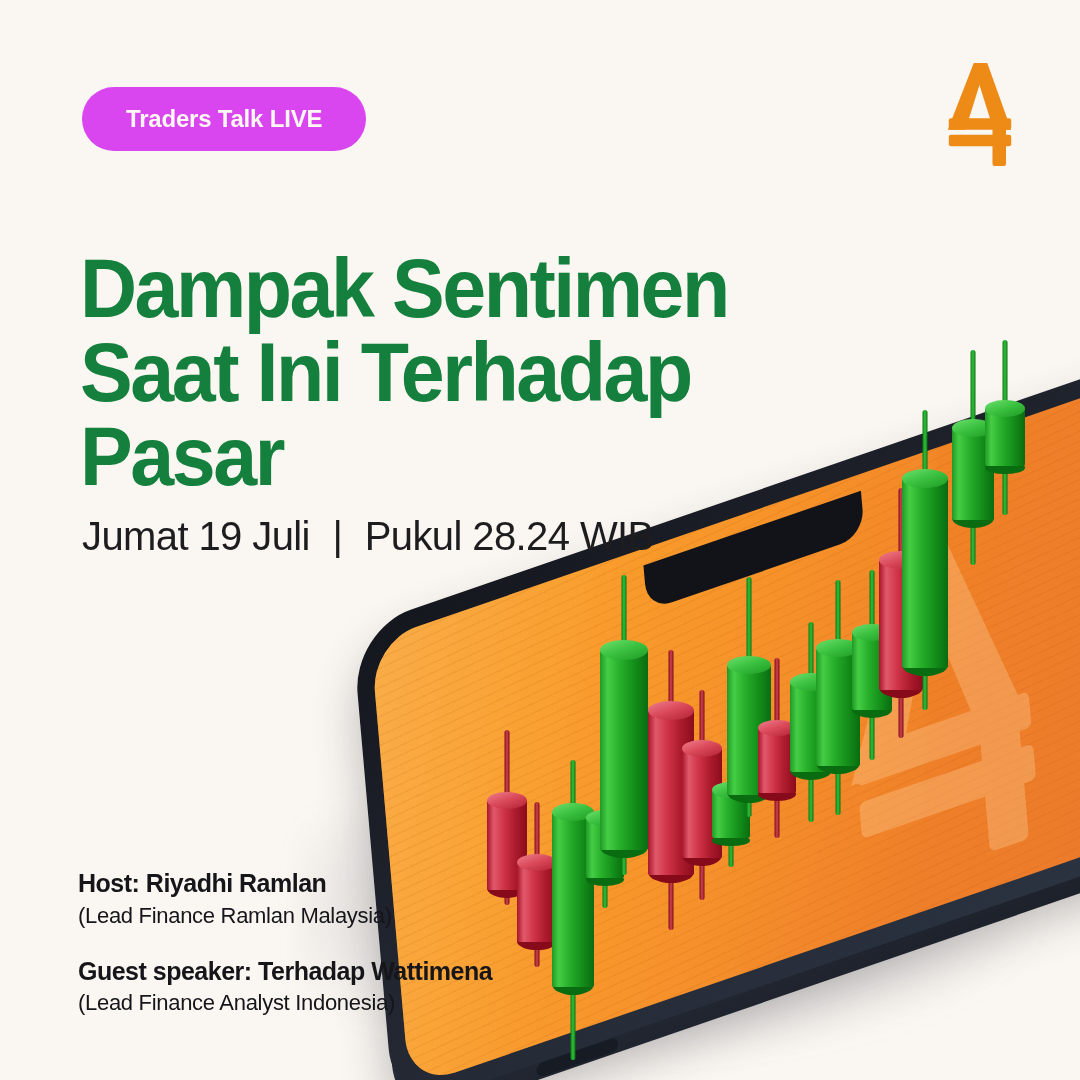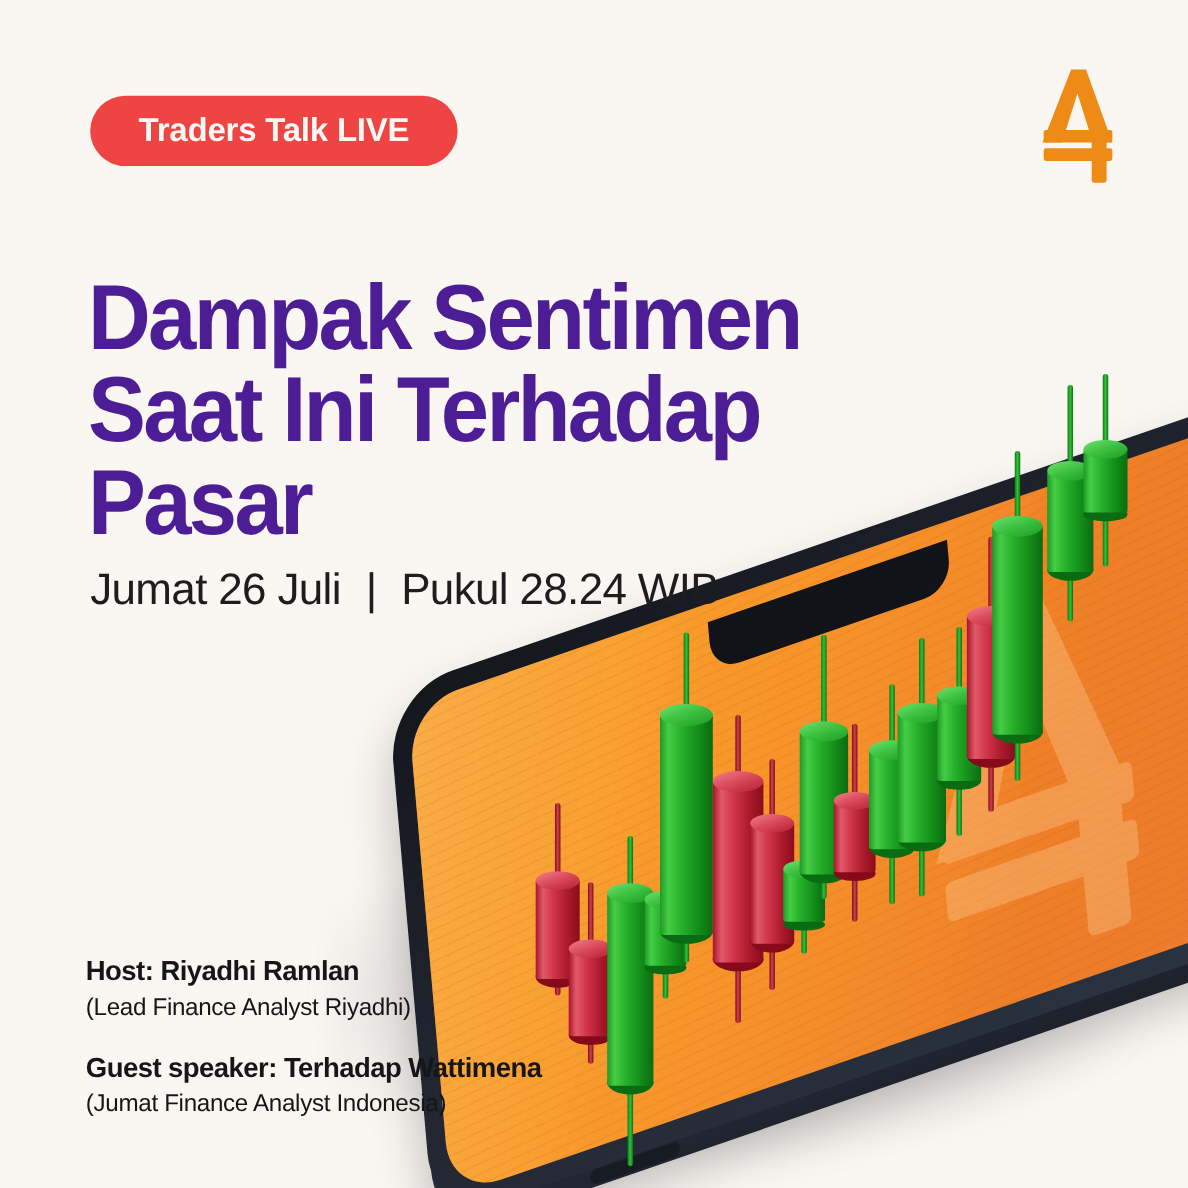--- a/index.html
+++ b/index.html
@@ -17,42 +17,42 @@
     -webkit-font-smoothing: antialiased;
   }
 
   
   .badge {
     position: absolute;
     left: 82px; top: 87px;
     height: 64px;
     padding: 0 44px;
     border-radius: 999px;
-    background: #ef4444;
+    background: #d946ef;
     color: #fdf8f3;
     display: flex; align-items: center; justify-content: center;
-    font-size: 30px;
+    font-size: 24px;
     font-weight: 700;
     letter-spacing: -0.2px;
     white-space: nowrap;
   }
 
   
   .logo {
     position: absolute;
     right: 48px; top: 58px;
     width: 104px; height: 110px;
   }
 
   
   .headline {
     position: absolute;
     left: 80px; top: 190px;
     width: 720px;
-    color: #4c1d95;
+    color: #15803d;
     font-size: 84px;
     font-weight: 700;
     line-height: 1.0;
     letter-spacing: -2.6px;
   }
   .headline .hl-line { display: block; transform: scaleX(0.94); transform-origin: left center; }
 
   
   .dateline {
     position: absolute;
@@ -343,29 +343,29 @@
     </svg>
   </div>
 
   <h1 class="headline">
     <span class="hl-line">Dampak Sentimen</span>
     <span class="hl-line">Saat Ini Terhadap</span>
     <span class="hl-line">Pasar</span>
   </h1>
 
   <div class="dateline">
-    <span>Jumat 26 Juli</span>
+    <span>Jumat 19 Juli</span>
     <span class="sep">|</span>
     <span>Pukul 28.24 WIB</span>
   </div>
 
   <div class="credits">
     <div class="credit-block">
       <div class="credit-name">Host: Riyadhi Ramlan</div>
-      <div class="credit-role">(Lead Finance Analyst Riyadhi)</div>
+      <div class="credit-role">(Lead Finance Ramlan Malaysia)</div>
     </div>
     <div class="credit-block">
       <div class="credit-name">Guest speaker: Terhadap Wattimena</div>
-      <div class="credit-role">(Jumat Finance Analyst Indonesia)</div>
+      <div class="credit-role">(Lead Finance Analyst Indonesia)</div>
     </div>
   </div>
 
 </div>
 
 </body></html>

